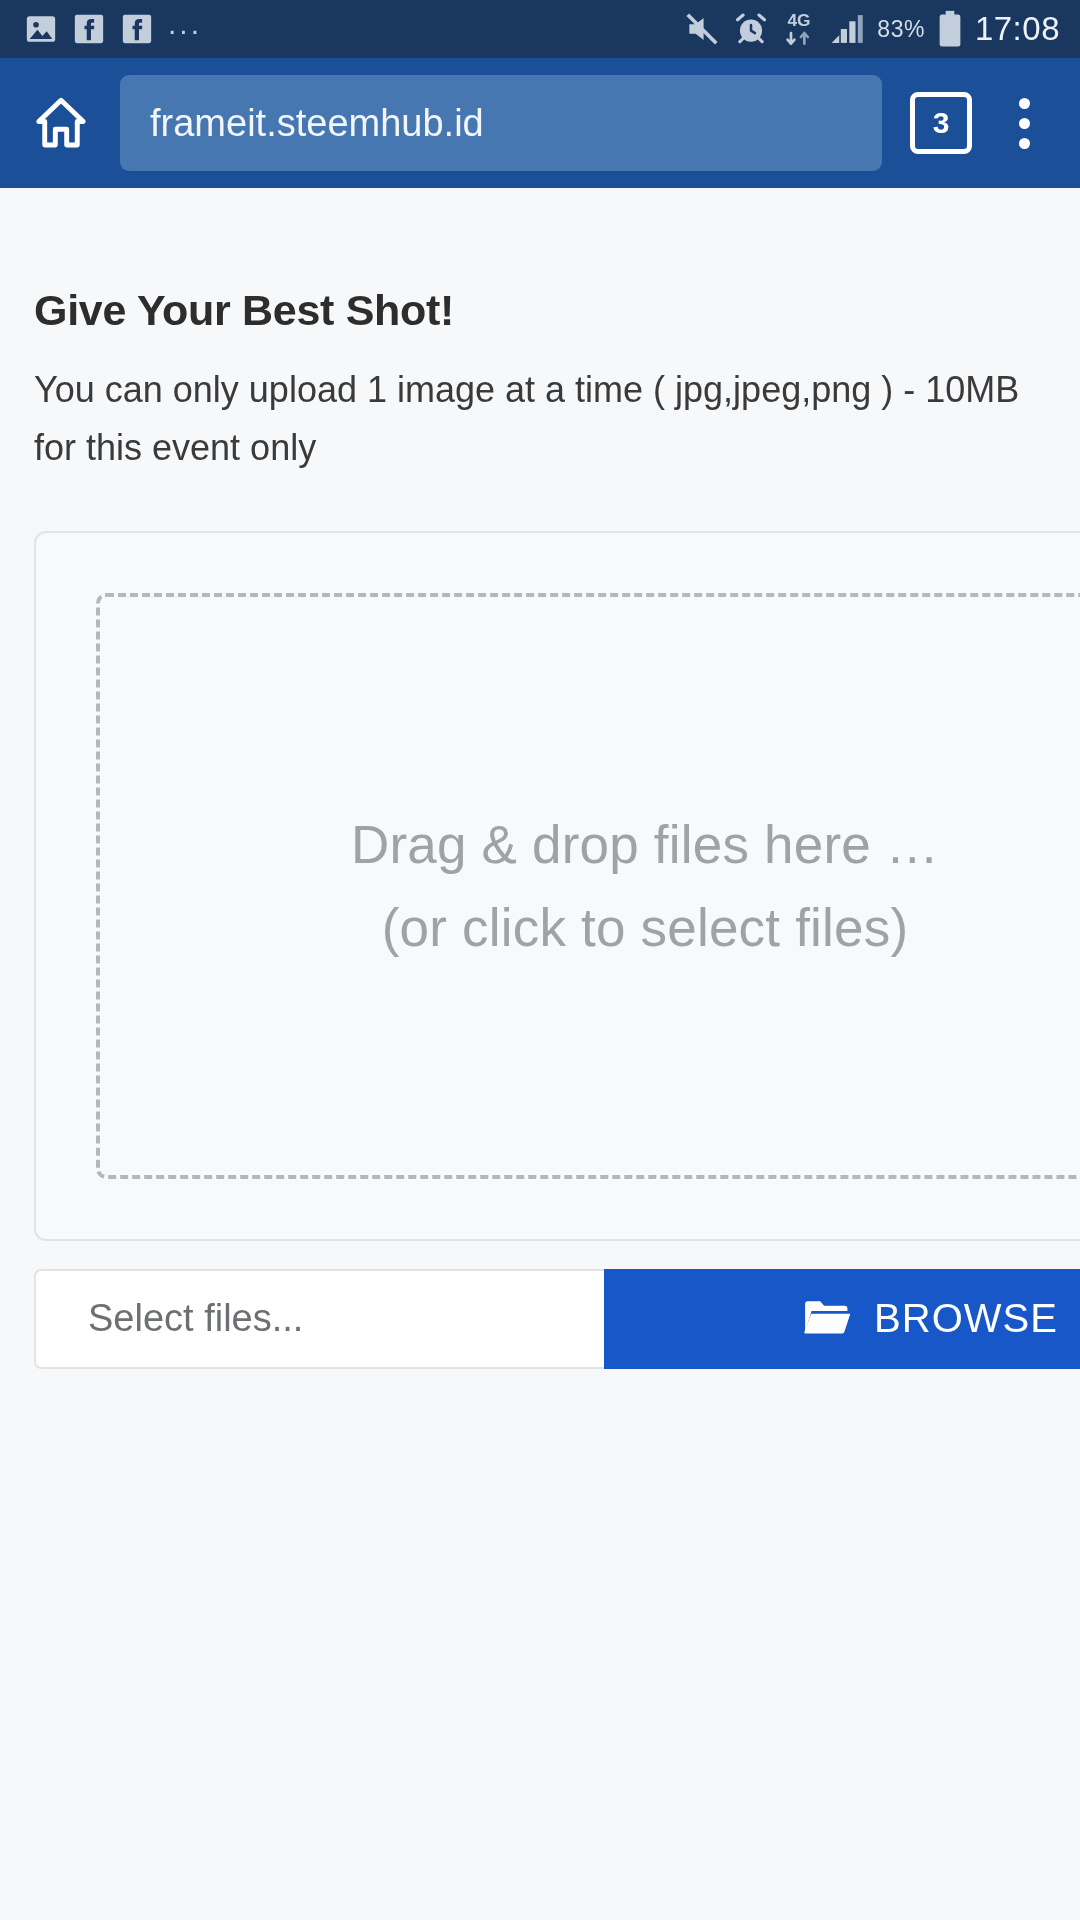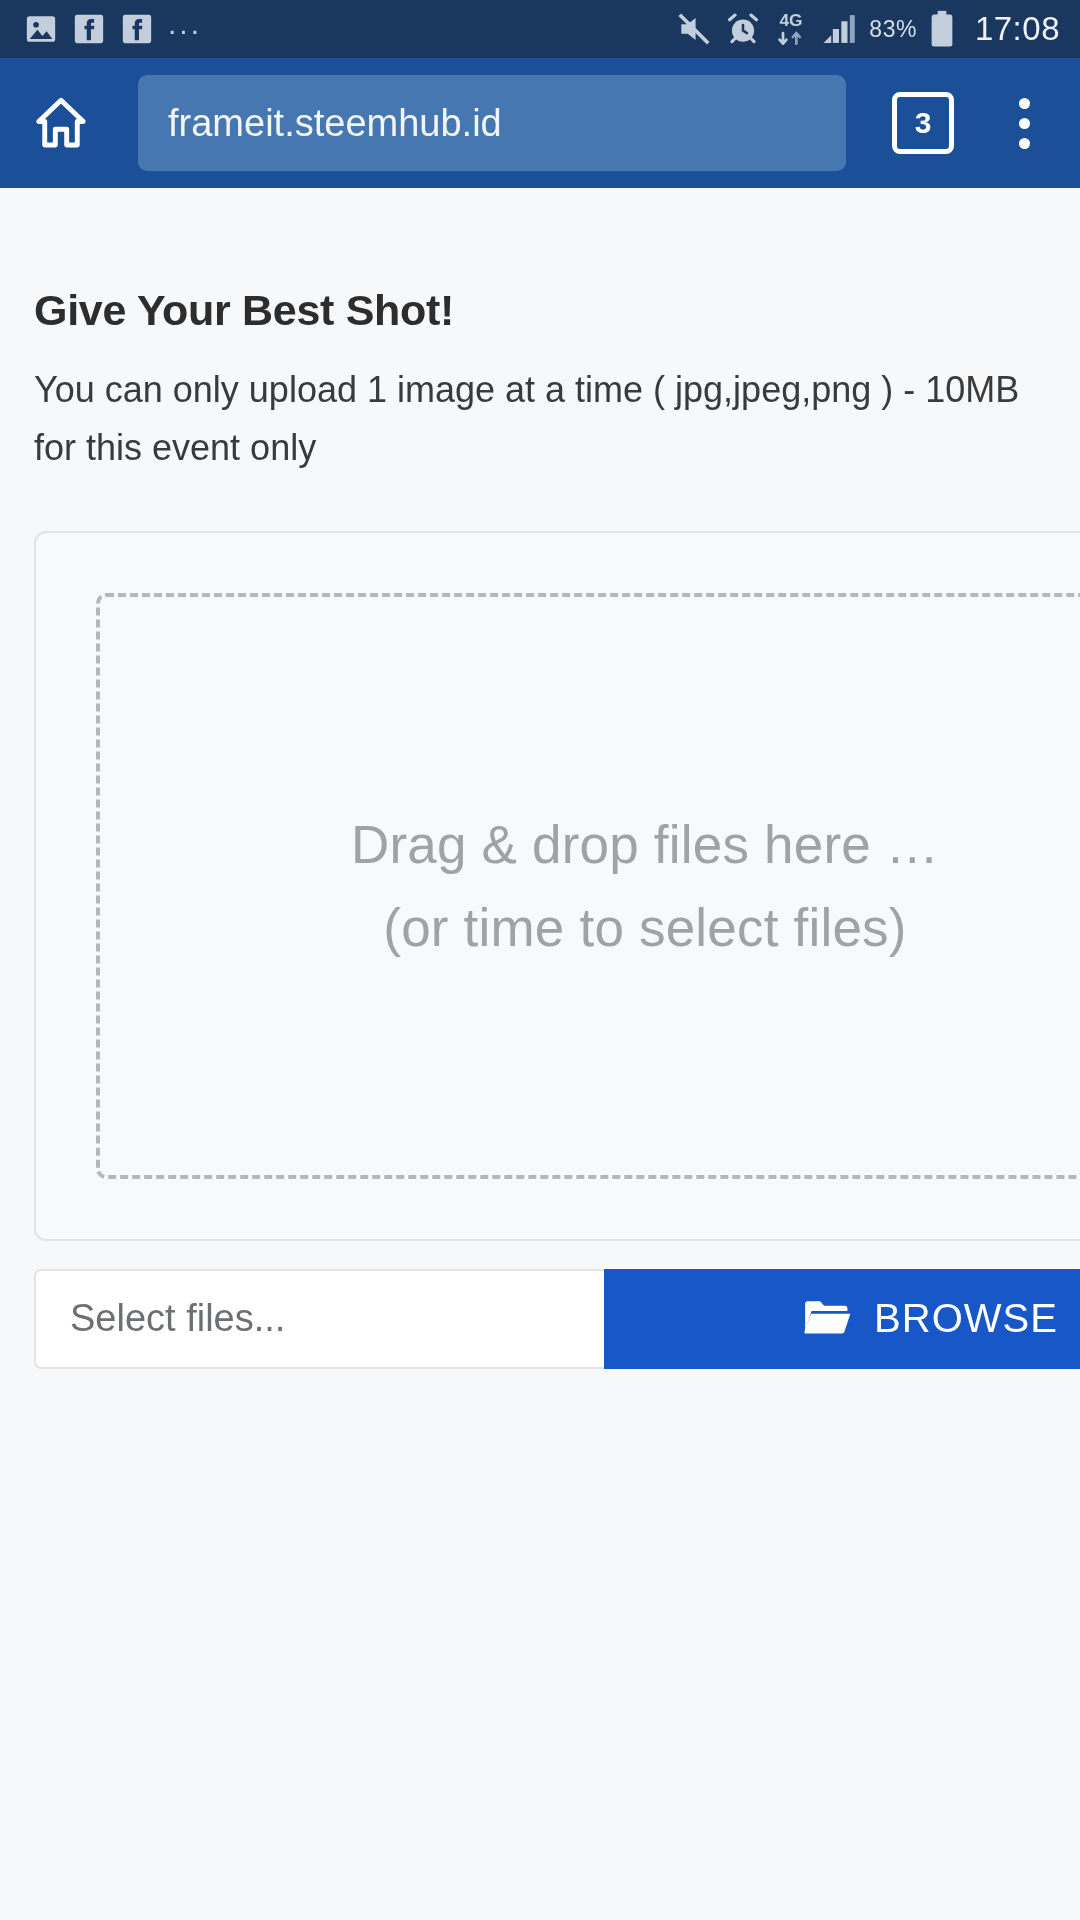--- a/index.html
+++ b/index.html
@@ -15,27 +15,27 @@
     height:58px; background:#1a3760;
     display:flex; align-items:center;
     padding:0 20px 0 24px;
     color:#c3cedd;
   }
   .sb-left{ display:flex; align-items:center; gap:14px; flex:1; }
   .sb-right{ display:flex; align-items:center; gap:11px; }
   .sb-icon{ display:flex; align-items:center; }
   .sb-dots{ font-size:30px; letter-spacing:3px; line-height:22px; color:#c3cedd; padding-bottom:10px;}
   .sb-text{ font-size:23px; color:#d6dee8; letter-spacing:0.5px;}
-  .sb-time{ font-size:33px; color:#eef2f7; letter-spacing:0.5px; margin-left:8px;}
+  .sb-time{ font-size:33px; color:#eef2f7; letter-spacing:0.5px; margin-left:0;}
 
   
   .toolbar{
     height:130px; background:#1b5099;
     display:flex; align-items:center;
-    padding:0 26px 0 24px; gap:40px;
+    padding:0 26px 0 24px; gap:22px;
   }
   .home-btn{ width:74px; height:74px; display:flex; align-items:center; justify-content:center; flex:0 0 auto;}
   .urlbar{
     flex:1; height:96px; background:#4677b0; border-radius:9px;
     display:flex; align-items:center; padding:0 30px;
     min-width:0;
   }
   .urltext{
     color:#f2f6fb; font-size:38px; white-space:nowrap;
     overflow:hidden; text-overflow:clip;
@@ -101,21 +101,21 @@
     width:1222px; height:100px;
     display:flex; align-items:stretch;
   }
   .fileinput{
     width:570px;
     background:#ffffff;
     border:2px solid #e2e3e5;
     border-right:none;
     border-radius:7px 0 0 7px;
     display:flex; align-items:center;
-    padding-left:34px;
+    padding-left:52px;
   }
   .fileinput-text{ font-size:38px; color:#6d7072; white-space:nowrap; }
   .browsebtn{
     flex:1;
     background:#1757c8;
     border-radius:0 7px 7px 0;
     display:flex; align-items:center; justify-content:center;
     gap:22px;
   }
   .browse-label{
@@ -211,21 +211,21 @@
   <div class="content">
 
     <h1 class="h-title">Give Your Best Shot!</h1>
 
     <p class="desc">You can only upload 1 image at a time ( jpg,jpeg,png ) - 10MB</p>
     <p class="desc-2">for this event only</p>
 
     <div class="dropcard">
       <div class="dropzone">
         <div class="dz-line">Drag &amp; drop files here …</div>
-        <div class="dz-line">(or time to select files)</div>
+        <div class="dz-line">(or click to select files)</div>
       </div>
     </div>
 
     <div class="filerow">
       <div class="fileinput">
         <span class="fileinput-text">Select files...</span>
       </div>
       <div class="browsebtn">
         <span>
           <svg width="50" height="42" viewBox="0 0 24 20">

